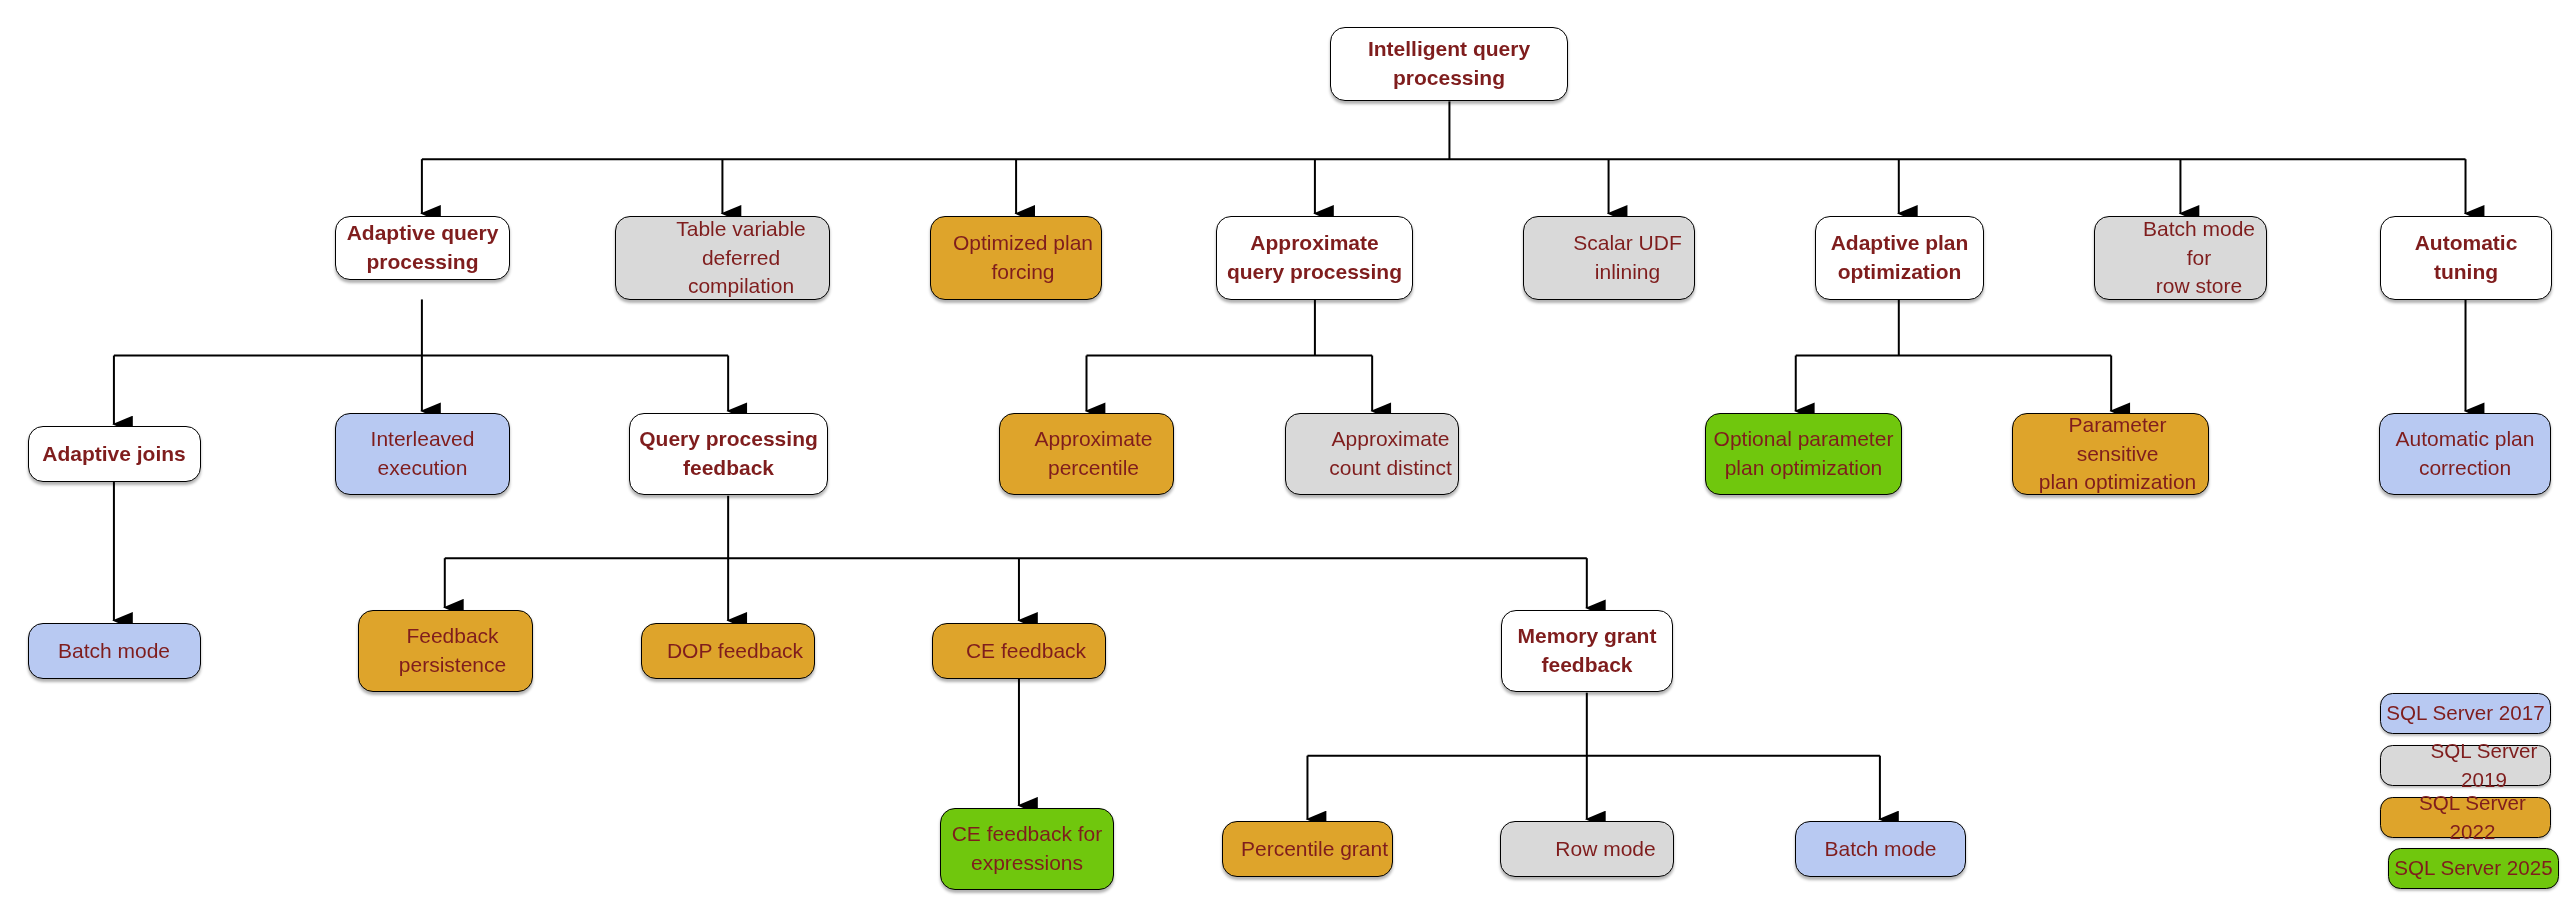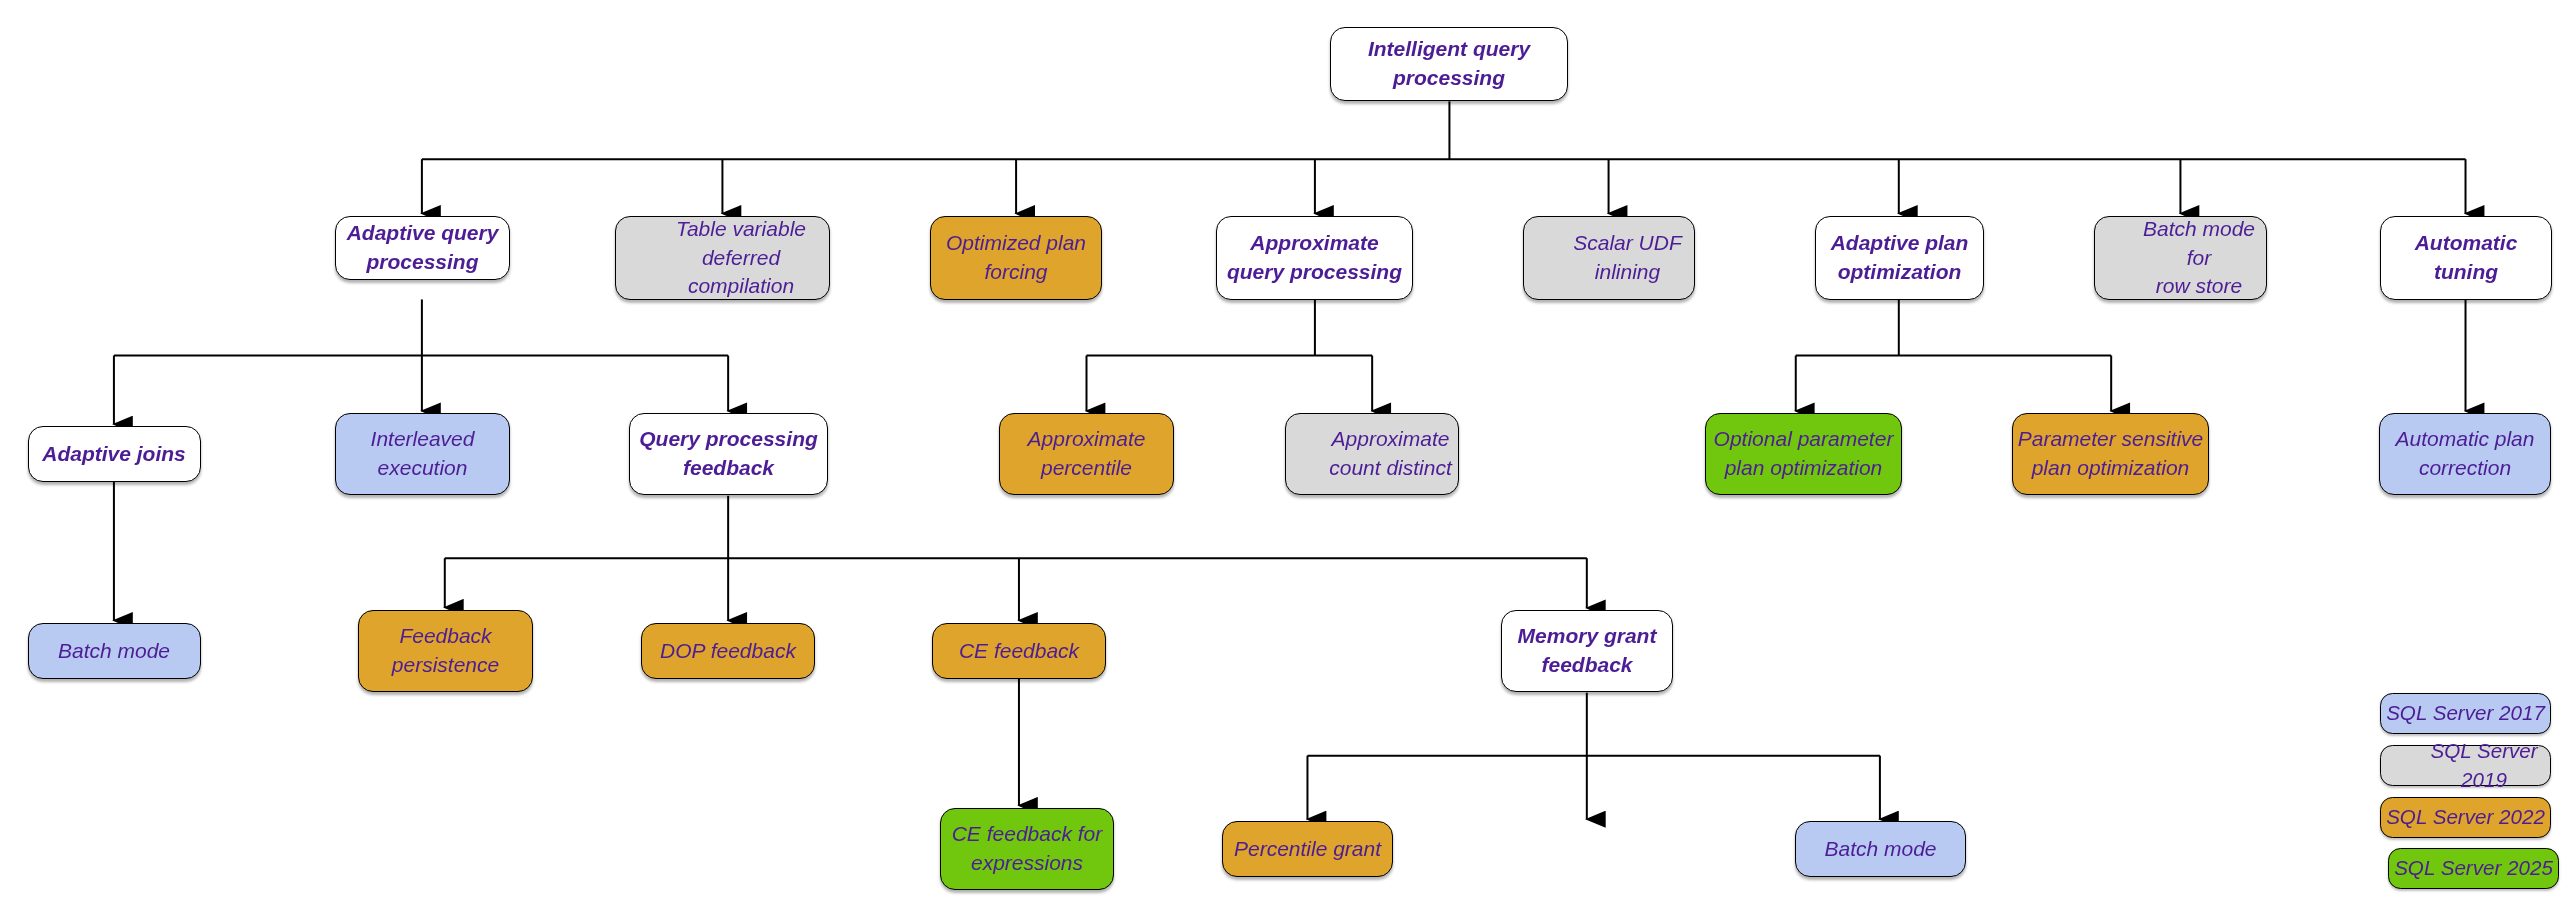--- a/index.html
+++ b/index.html
@@ -13,30 +13,29 @@
   .edges{position:absolute;left:0;top:0;z-index:1;}
   .edges path{stroke:#000;stroke-width:3.5;fill:none;}
   .node{
     position:absolute;z-index:2;
     display:flex;align-items:center;justify-content:center;
     text-align:center;
     box-sizing:border-box;
     border:1.7px solid #000;
     border-radius:15px;
     background:#ffffff;
-    color:#4c1d95;
+    color:#7f1d1d;
     font-size:21px;line-height:1.38;
     white-space:pre-line;
     box-shadow:0 2.3px 2.9px rgba(0,0,0,0.30);
-    font-style:italic;
   }
   .node[data-version="base"]{font-weight:700;background:#ffffff;}
   .node[data-version="2017"]{background:#B8C9F2;font-weight:400;}
   .node[data-version="2019"]{background:#D9D9D9;font-weight:400;padding-left:37px;}
-  .node[data-version="2022"]{background:#DEA42B;font-weight:400;}
+  .node[data-version="2022"]{background:#DEA42B;font-weight:400;padding-left:14px;}
   .node[data-version="2025"]{background:#70C70D;font-weight:400;margin-left:8px;}
   .legend-pill{
     border-radius:12.6px;
     font-size:20.6px;
     box-shadow:0 1.7px 2.3px rgba(0,0,0,0.25);
   }
   .legend-pill[data-version]{font-weight:400;}
 </style>
 </head>
 <body>
@@ -135,20 +134,21 @@
   <div class="node" style="left:358px;top:610px;width:175px;height:82px" data-version="2022">Feedback
 persistence</div>
   <div class="node" style="left:641px;top:623px;width:174px;height:56px" data-version="2022">DOP feedback</div>
   <div class="node" style="left:932px;top:623px;width:174px;height:56px" data-version="2022">CE feedback</div>
   <div class="node" style="left:1501px;top:610px;width:172px;height:82px" data-version="base">Memory grant
 feedback</div>
 
   <div class="node" style="left:932px;top:808px;width:174px;height:82px" data-version="2025">CE feedback for
 expressions</div>
   <div class="node" style="left:1222px;top:821px;width:171px;height:56px" data-version="2022">Percentile grant</div>
+  <div class="node" style="left:1500px;top:821px;width:174px;height:56px" data-version="2019">Row mode</div>
   <div class="node" style="left:1795px;top:821px;width:171px;height:56px" data-version="2017">Batch mode</div>
 
   <div class="node legend-pill" style="left:2380px;top:693px;width:171px;height:41px" data-version="2017">SQL Server 2017</div>
   <div class="node legend-pill" style="left:2380px;top:745px;width:171px;height:41px" data-version="2019">SQL Server 2019</div>
   <div class="node legend-pill" style="left:2380px;top:797px;width:171px;height:41px" data-version="2022">SQL Server 2022</div>
   <div class="node legend-pill" style="left:2380px;top:848px;width:171px;height:41px" data-version="2025">SQL Server 2025</div>
 
 </div>
 
 

